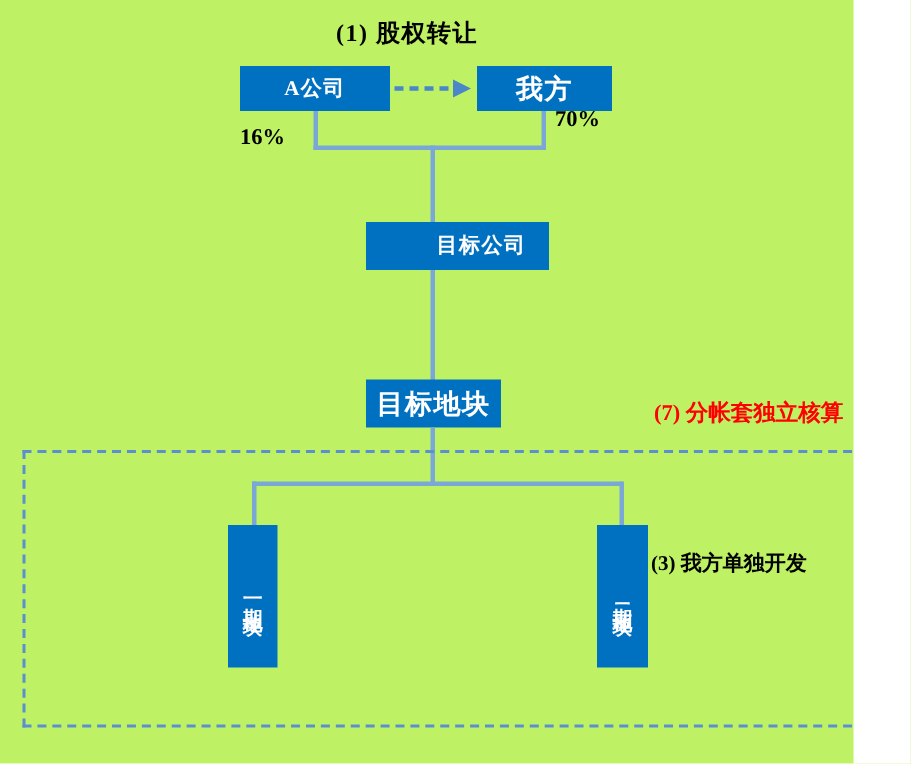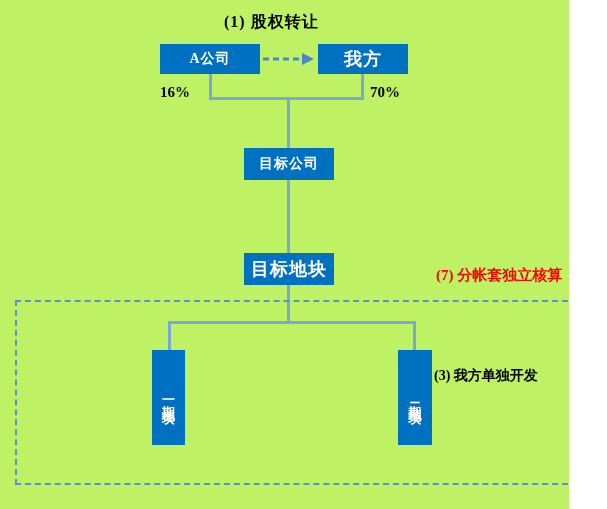--- a/index.html
+++ b/index.html
@@ -60,28 +60,28 @@
   <div class="box" style="left:160px;top:44px;width:100px;height:30px;font-size:14px;">A公司</div>
 
   <div class="box" style="left:318px;top:44px;width:90px;height:30px;font-size:18px;">我方</div>
 
   <svg class="arrow" style="left:262px;top:51px;width:54px;height:16px;" viewBox="0 0 54 16">
     <line x1="1" y1="8" x2="40" y2="8" stroke="#4A86C8" stroke-width="3" stroke-dasharray="6,4"></line>
     <polygon points="40,2 52,8 40,14" fill="#4A86C8"></polygon>
   </svg>
 
   <div class="label" style="left:160px;top:84px;font-size:15px;">16%</div>
-  <div class="label" style="left:370px;top:84px;font-size:15px;">70%</div>
+  <div class="label" style="left:370px;top:72px;font-size:15px;">70%</div>
 
   <div class="line v" style="left:209px;top:74px;height:26px;"></div>
   <div class="line v" style="left:361px;top:74px;height:26px;"></div>
   <div class="line h" style="left:209px;top:97px;width:155px;"></div>
   <div class="line v" style="left:287px;top:97px;height:53px;"></div>
 
-  <div class="box" style="left:244px;top:148px;width:90px;height:32px;font-size:14px;">目标公司</div>
+  <div class="box" style="left:244px;top:148px;width:90px;height:32px;font-size:14px;padding-left:32px;">目标公司</div>
 
   <div class="line v" style="left:287px;top:180px;height:75px;"></div>
 
   <div class="box" style="left:244px;top:253px;width:90px;height:32px;font-size:18px;">目标地块</div>
 
   <div class="line v" style="left:287px;top:285px;height:38px;"></div>
 
   <div class="label red" style="left:436px;top:266px;font-size:15px;">(7) 分帐套独立核算</div>
 
   <div class="dashbox" style="left:15px;top:300px;width:563px;height:185px;"></div>

